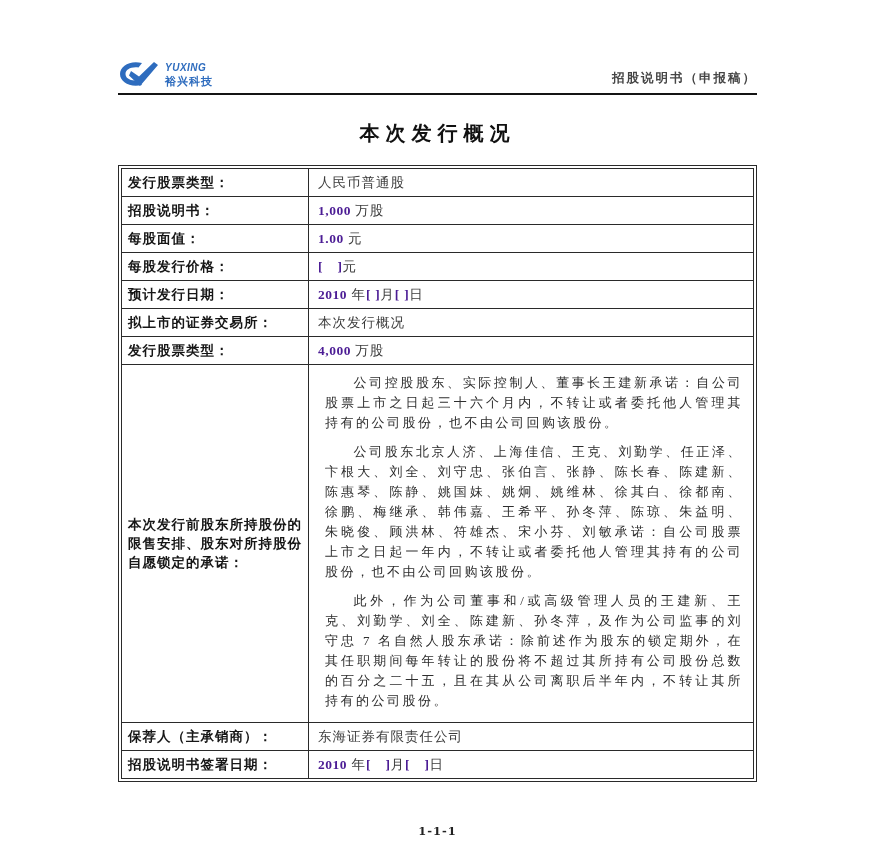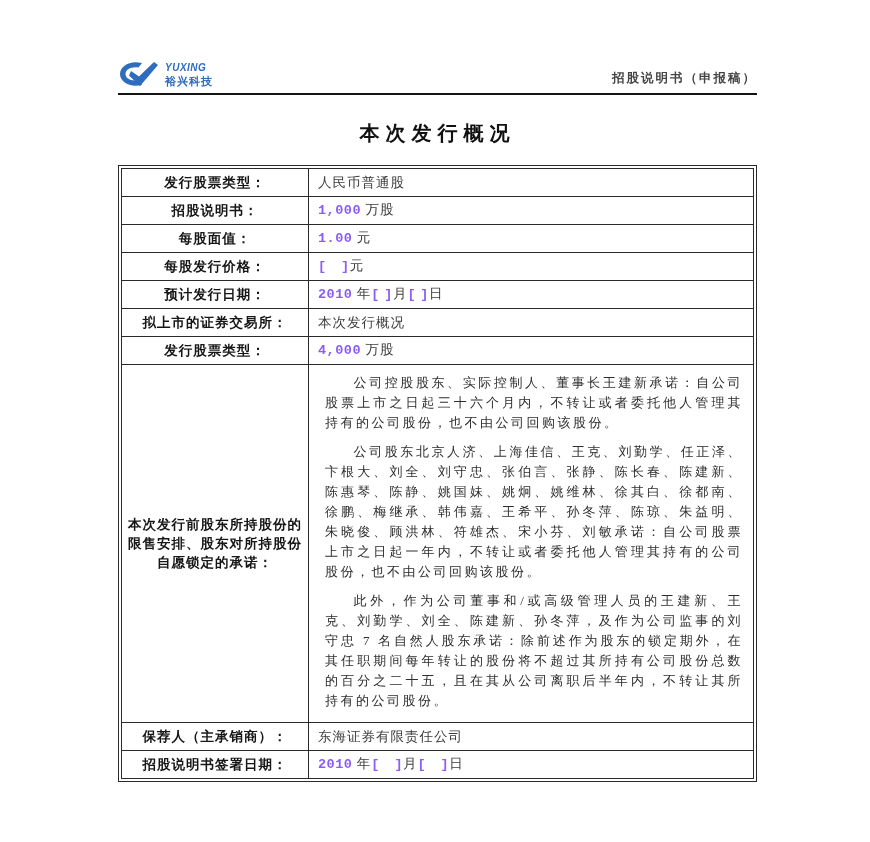--- a/index.html
+++ b/index.html
@@ -34,27 +34,27 @@
     text-align: center; font-size: 20px; font-weight: bold;
     letter-spacing: 6px; margin: 25px 0 18px 0; color: #111;
   }
 
   
   .table-frame { border: 1px solid #2a2a2a; padding: 2px; background: #fff; }
   table { width: 100%; border-collapse: collapse; table-layout: fixed; }
   td { border: 1px solid #2a2a2a; vertical-align: middle; }
   td.label {
     width: 187px; font-weight: bold; font-size: 13.5px;
-    padding: 4px 6px; letter-spacing: 1px; color: #161616; line-height: 19px; text-align: center;
+    padding: 4px 6px; letter-spacing: 1px; color: #161616; line-height: 19px;
   }
   td.value {
     font-size: 13.5px; color: #3c3c3c; padding: 4px 9px;
     letter-spacing: 1px; line-height: 18px; margin-left: 12px;
   }
-  td.value .num { font-weight: bold; color: #8b5cf6; letter-spacing: 0.5px; font-family: Liberation Mono, monospace; }
+  td.value .num { font-weight: bold; color: #4c1d95; letter-spacing: 0.5px; }
   td.value.multi { padding: 8px 10px 2px 16px; }
   td.value.multi p {
     text-indent: 2.2em; text-align: justify; margin: 0 0 9px 0;
     font-size: 13px; line-height: 20px; letter-spacing: 2.5px; color: #2e2e2e;
   }
 
   
   .footer {
     text-align: center; margin-top: 42px;
     font-size: 11.5px; font-weight: bold; letter-spacing: 1px; color: #222;
@@ -130,15 +130,16 @@
               <td class="value">东海证券有限责任公司</td>
             </tr>
             <tr>
               <td class="label">招股说明书签署日期：</td>
               <td class="value"><span class="num">2010</span> 年<span class="num">[</span>　<span class="num">]</span>月<span class="num">[</span>　<span class="num">]</span>日</td>
             </tr>
           </tbody>
       </table>
     </div>
 
+    <div class="footer">1-1-1</div>
 
   </div>
 </div>
 
 </body></html>

